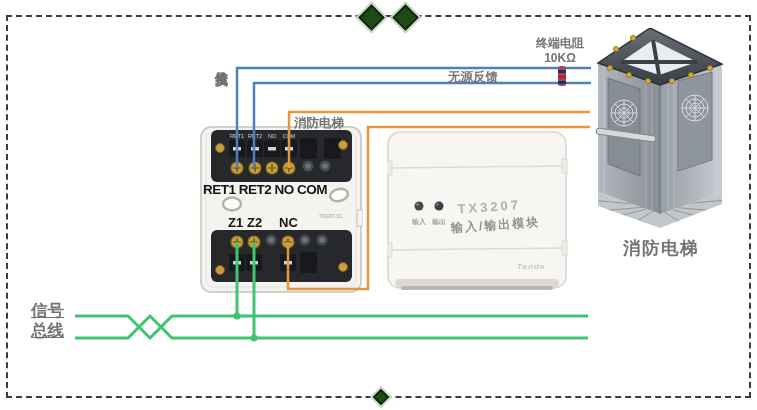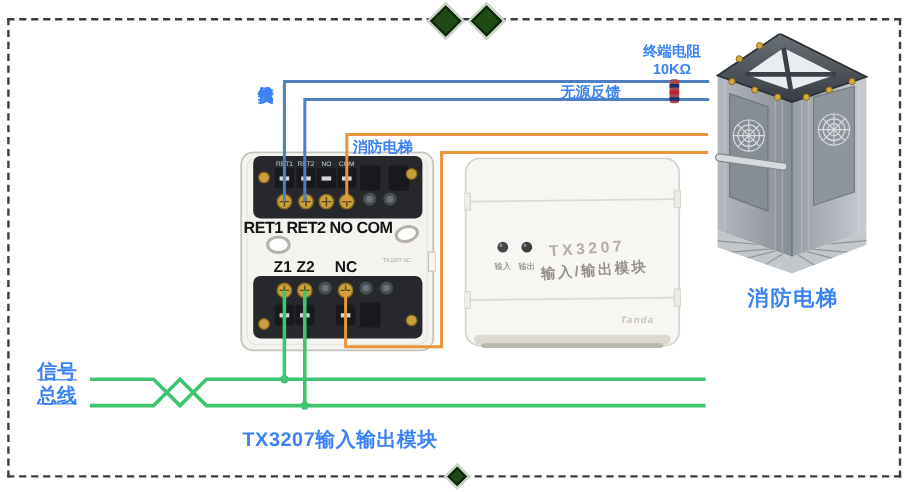--- a/index.html
+++ b/index.html
@@ -8,21 +8,21 @@
 
   .frame { position:absolute; left:6px; top:15px; width:745px; height:383px;
            border:2px dashed var(--border-col,#3c3c3c); }
 
   .diamond { position:absolute; background:var(--diamond-col,#1e4a16);
              border:2px solid #0c2806; outline:2px solid #ccd4ca;
              transform:rotate(45deg); }
   .d-big   { width:19px; height:19px; }
   .d-small { width:12px; height:12px; }
 
-  .lbl { position:absolute; color:#3b82f6; font-weight:bold; white-space:nowrap; }
+  .lbl { position:absolute; color:#737373; font-weight:bold; white-space:nowrap; }
   .lbl-v { writing-mode:vertical-rl; text-orientation:upright; }
 
   svg { position:absolute; display:block; }
   .wire { fill:none; }
   .w-blue   { stroke:var(--wire-blue,#4f7fbe);   stroke-width:2.5; }
   .w-orange { stroke:var(--wire-orange,#e8963c); stroke-width:2.5; }
   .w-green  { stroke:var(--wire-green,#3fc472);  stroke-width:3; }
   .dot-green{ fill:var(--wire-green,#3fc472); }
 </style>
 </head>
@@ -251,29 +251,28 @@
       <rect x="558" y="70" width="8" height="3" fill="#1b2f6e"></rect>
       <rect x="558" y="75.5" width="8" height="3" fill="#c02030"></rect>
       <rect x="558" y="81" width="8" height="3" fill="#1b2f6e"></rect>
     </g>
   </svg>
 
   <div class="lbl lbl-v" style="left:212px; top:62px; height:74px; font-size:13px;">信号反馈线</div>
 
   <div class="lbl" style="left:294px; top:115px; font-size:12.5px;">消防电梯</div>
 
-  <div class="lbl" style="left:467px; top:69px; font-size:12.5px;">无源反馈</div>
+  <div class="lbl" style="left:448px; top:69px; font-size:12.5px;">无源反馈</div>
 
   <div class="lbl" style="left:527px; top:36px; width:66px; text-align:center; font-size:12px; line-height:15px;">
     <div>终端电阻</div>
     <div>10KΩ</div>
   </div>
 
   <div class="lbl" style="left:31px; top:300px; font-size:16.5px; line-height:20px;text-decoration:underline;">
     <div>信号</div>
     <div>总线</div>
   </div>
 
-  <div class="lbl" style="left:202px; top:356px; font-size:16.5px; letter-spacing:0.5px;">TX3207输入输出模块</div>
 
   <div class="lbl" style="left:623px; top:236px; font-size:17.5px; letter-spacing:1.5px;text-align:right;">消防电梯</div>
 
 </div>
 
 </body></html>

